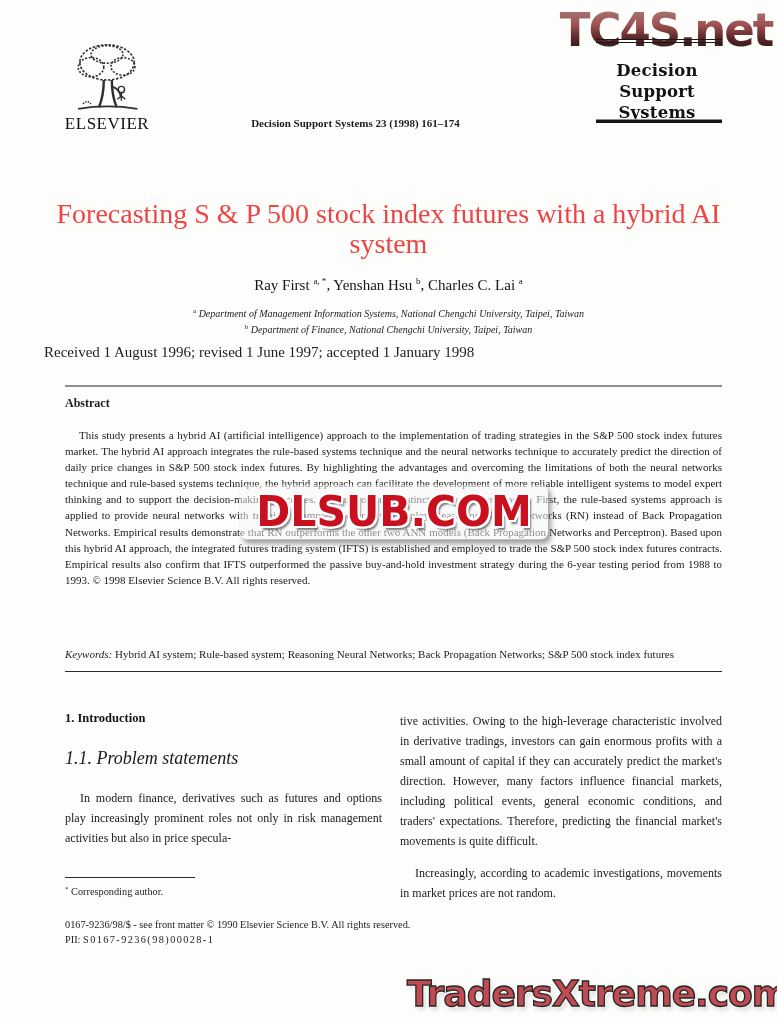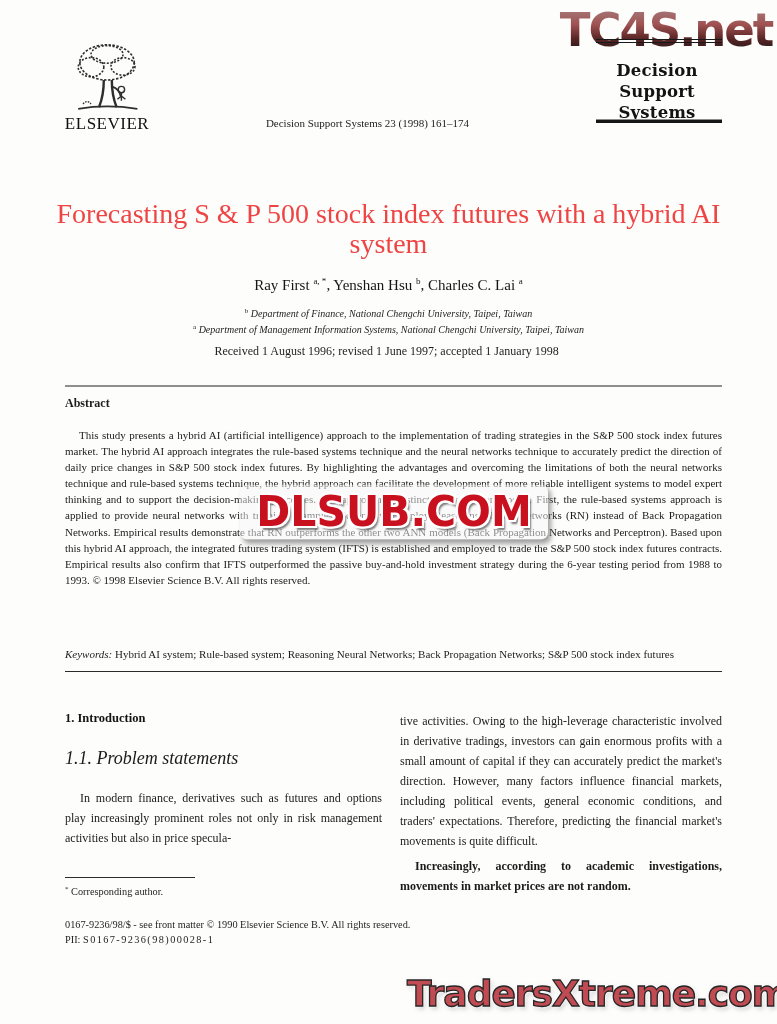--- a/index.html
+++ b/index.html
@@ -58,24 +58,25 @@
   .elsevier-word {
     margin-top: 2px;
     font-family: "Liberation Serif", serif;
     font-size: 17px;
     letter-spacing: 0.5px;
     color: #111;
   }
 
   
   .citation {
-    top: 117px; left: 180px; width: 375px;
+    top: 117px; left: 168px; width: 375px;
     text-align: center;
     font-size: 11px;
     color: #1d1d1d;
+    font-weight: bold;
   }
 
   
   .title {
     top: 199px; left: 40px; width: 697px;
     text-align: center;
     font-size: 28px;
     line-height: 30px;
     color: #ef4444;
   }
@@ -89,23 +90,23 @@
   .affiliations {
     top: 305px; left: 40px; width: 697px;
     text-align: center;
     font-style: italic;
     font-size: 10px;
     line-height: 13.5px;
     color: #222;
   }
   .affiliations sup { font-size: 7px; font-style: normal; }
   .received {
-    top: 344px; left: 38px; width: 697px;
-    text-align: center;
-    font-size: 12px;
+    top: 344px; left: 44px; width: 697px;
+    text-align: left;
+    font-size: 15px;
     color: #1e1e1e;
   }
 
   
   .abstract-rule { top: 385px; left: 65px; width: 657px; border-top: 2px solid #8f8f8f; }
   .abstract-heading { top: 396px; left: 65px; font-size: 12px; font-weight: bold; }
   .abstract-text {
     top: 427px; left: 65px; width: 657px;
     font-size: 11px;
     line-height: 16.1px;
@@ -150,21 +151,21 @@
   .subsec-heading { margin-top: 22px; font-size: 18px; font-style: italic; color: #1a1a1a; }
   .body-para {
     margin-top: 19px;
     font-size: 12px;
     line-height: 20px;
     text-align: justify;
     color: #1b1b1b;
   }
   .body-para.indent { text-indent: 15px; }
   .col-right .body-para { margin-top: 0; }
-  .col-right .body-para + .body-para { margin-top: 5px; font-weight: bold; }
+  .col-right .body-para + .body-para { margin-top: 12px; }
 
   
   .footnote-rule { top: 877px; left: 65px; width: 130px; border-top: 1.3px solid #2b2b2b; }
   .footnote { top: 885px; left: 65px; width: 317px; font-size: 10.3px; color: #1e1e1e; }
   .footnote sup { font-size: 7px; }
 
   
   .footer-line1 { top: 919px; left: 65px; width: 500px; font-size: 10.3px; color: #1d1d1d; }
   .footer-line2 { top: 934px; left: 65px; width: 500px; font-size: 10.3px; color: #1d1d1d; }
   .footer-line2 .pii-code { letter-spacing: 1.4px; }
@@ -223,22 +224,22 @@
 <div class="abs title">
   <div>Forecasting S &amp; P 500 stock index futures with a hybrid AI</div>
   <div>system</div>
 </div>
 
 <div class="abs authors">
   <span>Ray First </span><sup>a, *</sup><span>, Yenshan Hsu </span><sup>b</sup><span>, Charles C. Lai </span><sup>a</sup>
 </div>
 
 <div class="abs affiliations">
+  <div><sup>a</sup><span> Department of Management Information Systems, National Chengchi University, Taipei, Taiwan</span></div>
   <div><sup>b</sup><span> Department of Finance, National Chengchi University, Taipei, Taiwan</span></div>
-  <div><sup>a</sup><span> Department of Management Information Systems, National Chengchi University, Taipei, Taiwan</span></div>
 </div>
 
 <div class="abs received">Received 1 August 1996; revised 1 June 1997; accepted 1 January 1998</div>
 
 <div class="abs abstract-rule"></div>
 <div class="abs abstract-heading">Abstract</div>
 <div class="abs abstract-text">This study presents a hybrid AI (artificial intelligence) approach to the implementation of trading strategies in the S&amp;P 500 stock index futures market. The hybrid AI approach integrates the rule-based systems technique and the neural networks technique to accurately predict the direction of daily price changes in S&amp;P 500 stock index futures. By highlighting the advantages and overcoming the limitations of both the neural networks technique and rule-based systems technique, the hybrid approach can facilitate the development of more reliable intelligent systems to model expert thinking and to support the decision-making processes. Our approach is distinct in two major aspects. First, the rule-based systems approach is applied to provide neural networks with training examples. Second, we employ Reasoning Neural Networks (RN) instead of Back Propagation Networks. Empirical results demonstrate that RN outperforms the other two ANN models (Back Propagation Networks and Perceptron). Based upon this hybrid AI approach, the integrated futures trading system (IFTS) is established and employed to trade the S&amp;P 500 stock index futures contracts. Empirical results also confirm that IFTS outperformed the passive buy-and-hold investment strategy during the 6-year testing period from 1988 to 1993. © 1998 Elsevier Science B.V. All rights reserved.</div>
 
 <div class="abs wm-center">DLSUB.COM</div>
 

